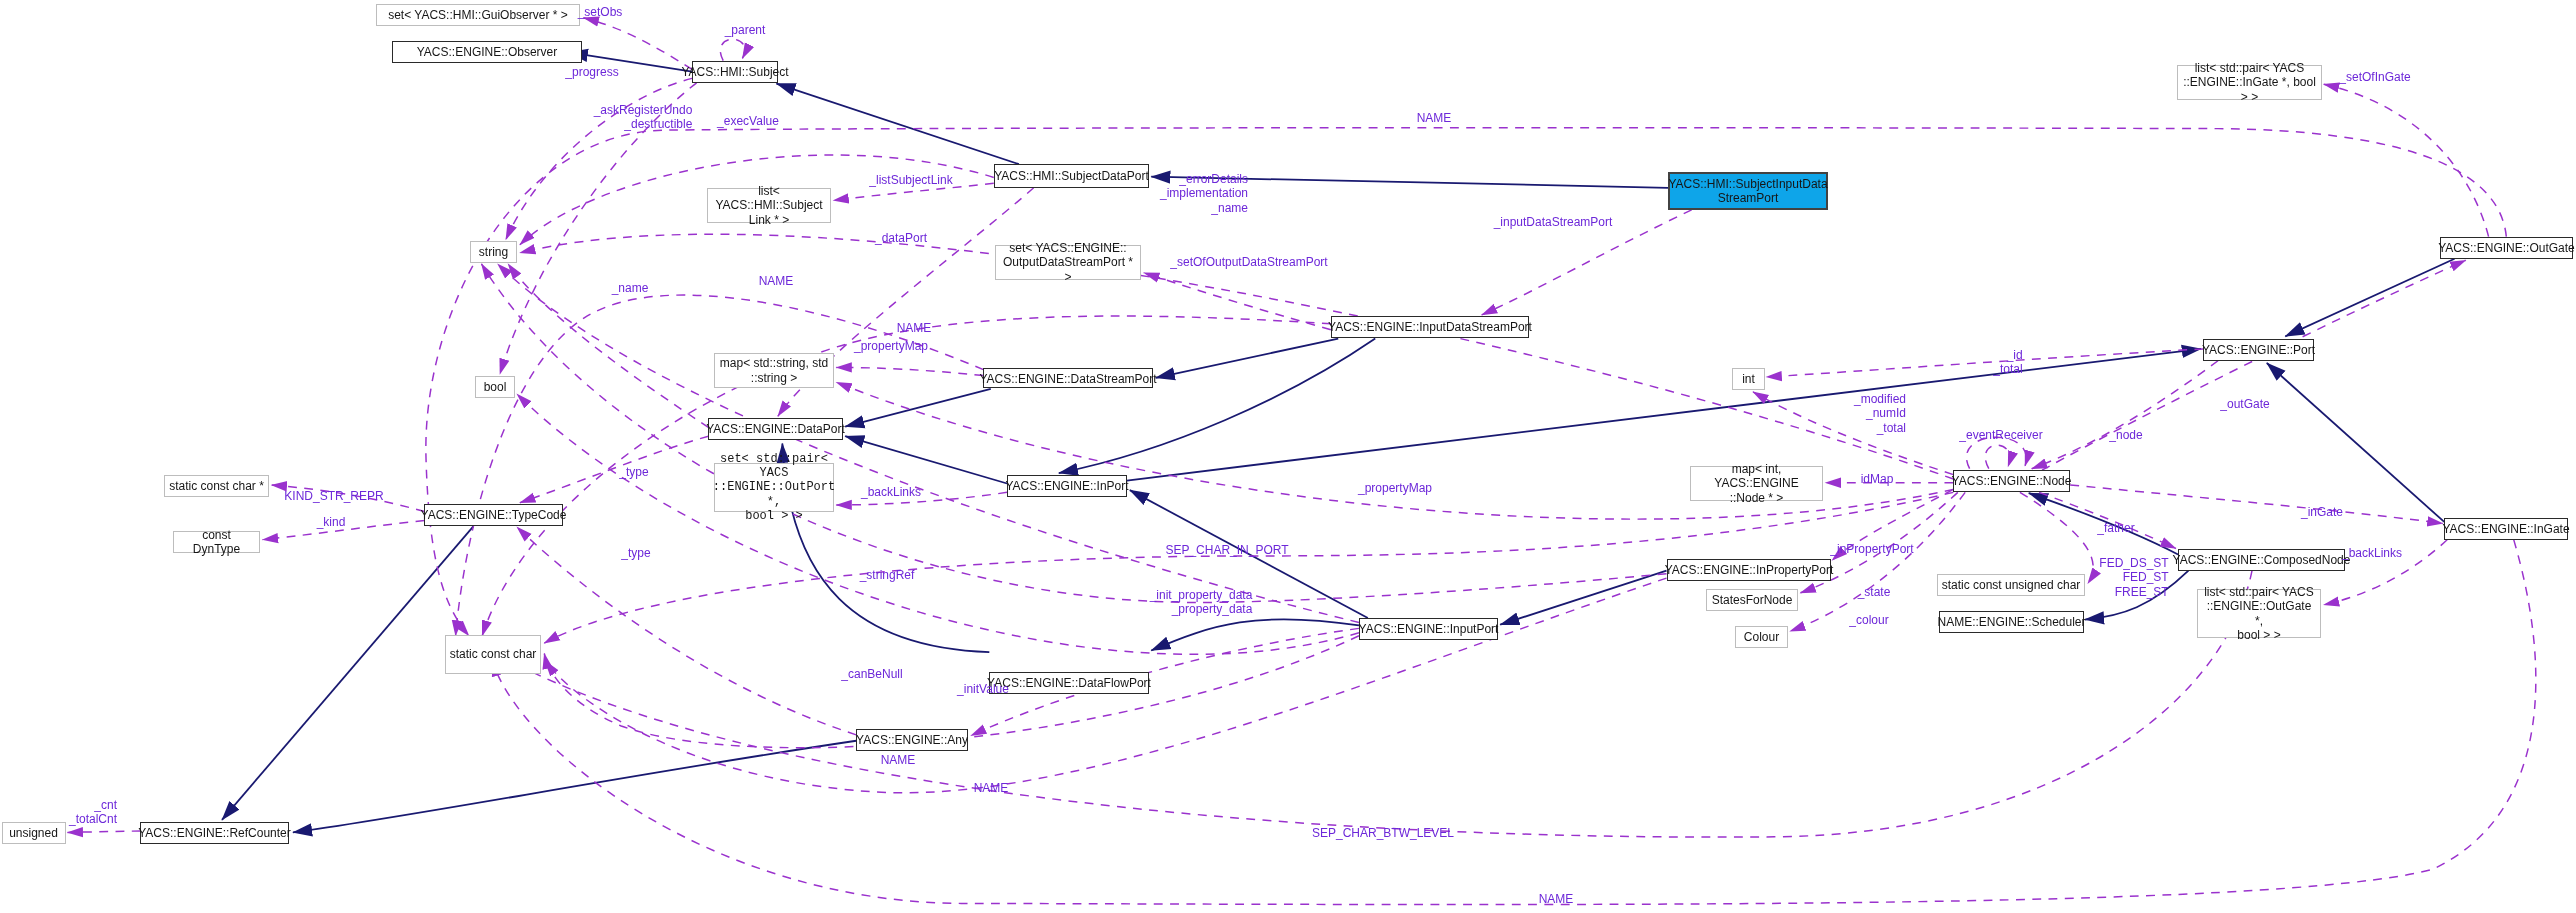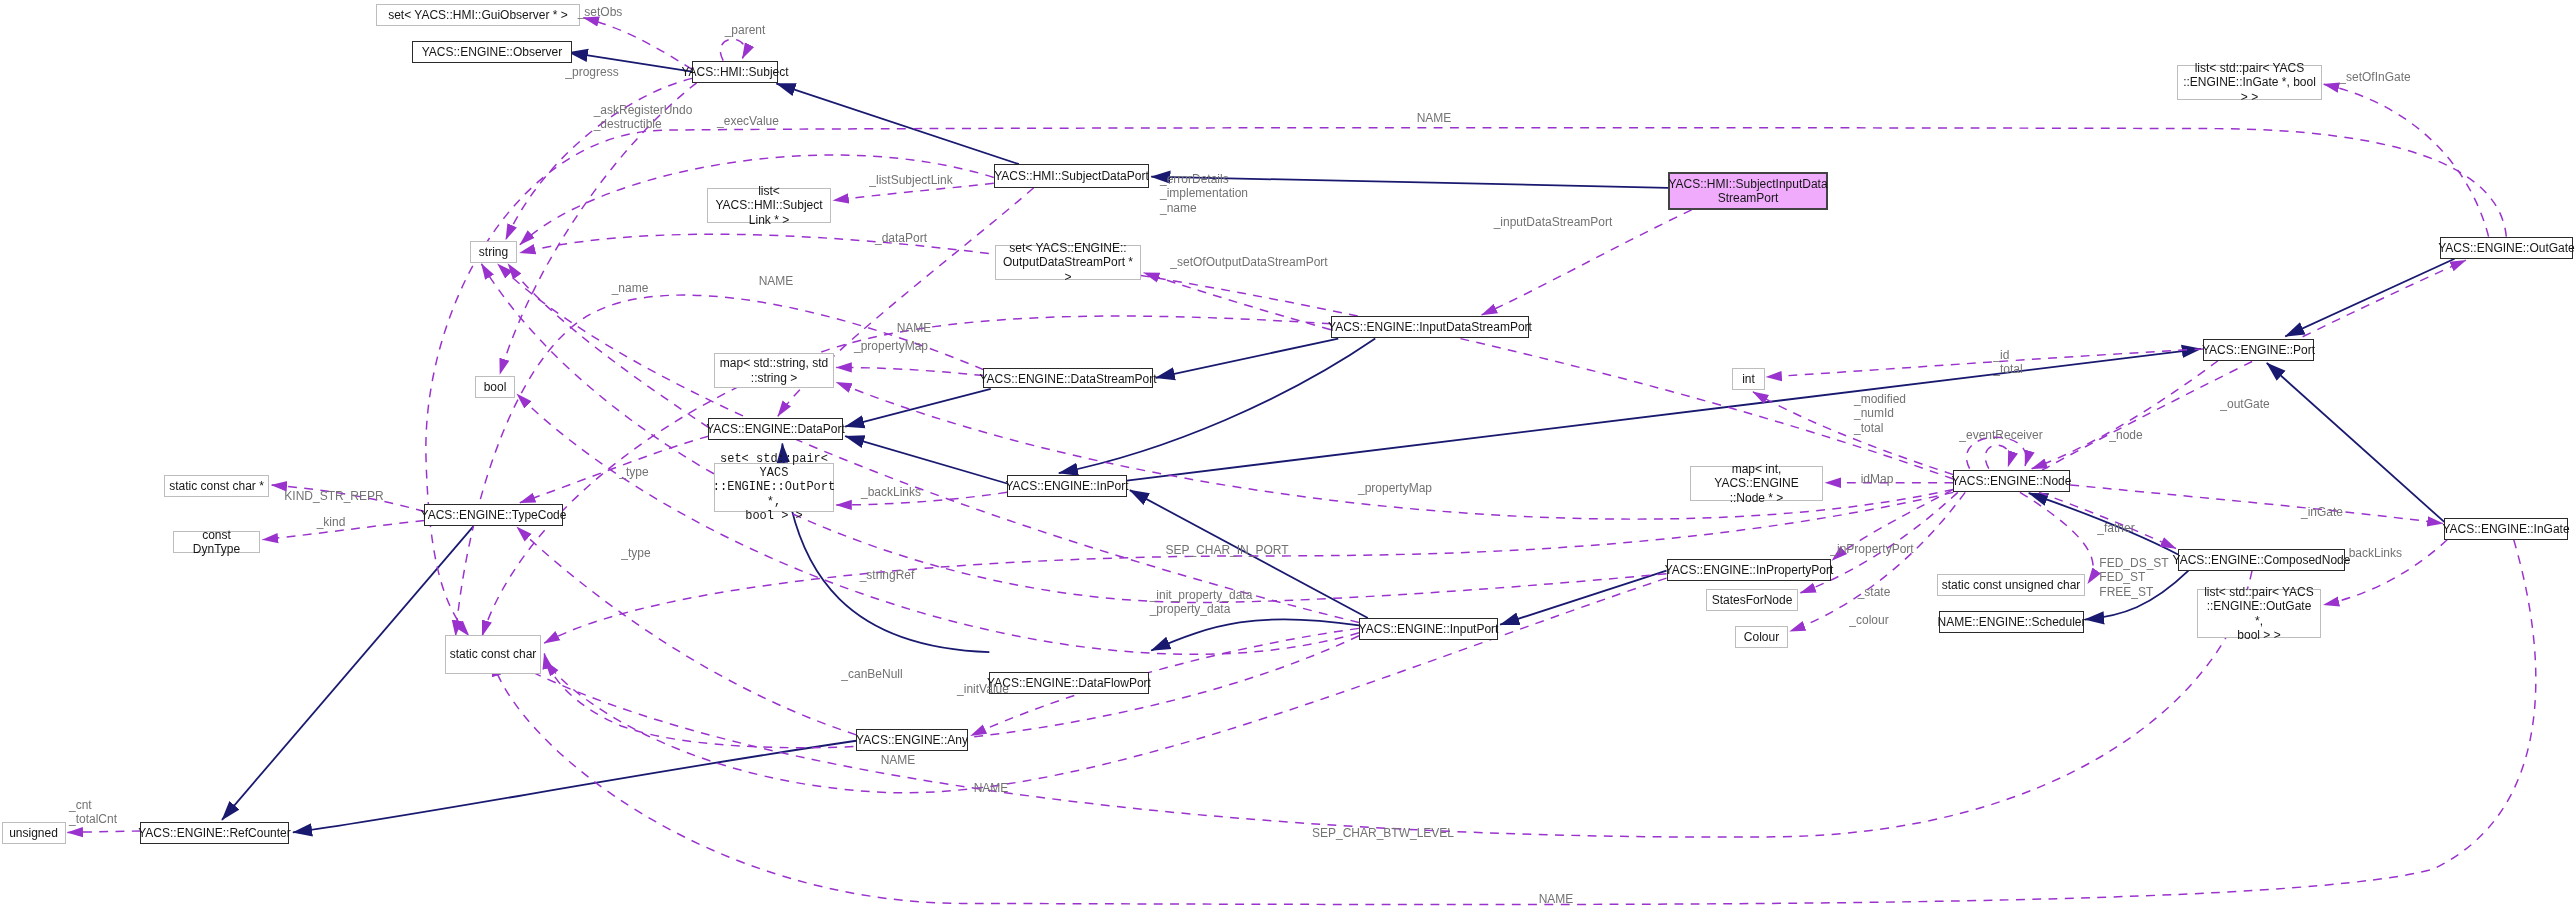--- a/index.html
+++ b/index.html
@@ -7,23 +7,23 @@
          font-family:"Liberation Sans",sans-serif;}
   #edge-svg{position:absolute;left:0;top:0;width:2576px;height:913px;}
   .edge{fill:none;}
   .edge.dashed{stroke:#9a32cd;stroke-width:2;stroke-dasharray:12 10;}
   .edge.solid{stroke:#191970;stroke-width:2.4;}
   .node{position:absolute;display:flex;align-items:center;justify-content:center;
         box-sizing:border-box;text-align:center;background:#ffffff;color:#161616;
         font-size:12px;line-height:1.18;white-space:pre-line;padding:0.7px 3px;}
   .node.class{border:1.5px solid #2a2a2a;}
   .node.template{border:1.5px solid #bdbdbd;}
-  .node.selected{background:#f0abfc;border:2.2px solid #424242;}
-  .edge-label{position:absolute;transform:translate(-50%,-50%);color:#737373;
-        font-size:12px;line-height:1.2;white-space:pre;text-align:left;}
+  .node.selected{background:#0ea5e9;border:2.2px solid #424242;}
+  .edge-label{position:absolute;transform:translate(-50%,-50%);color:#6d28d9;
+        font-size:12px;line-height:1.2;white-space:pre;text-align:right;}
 </style>
 </head>
 <body>
 
 <div id="stage">
   <svg id="edge-svg" xmlns="http://www.w3.org/2000/svg" viewBox="0 0 3484 1235" width="2576" height="913">
     <defs>
       <marker id="m-d" markerWidth="24" markerHeight="18" refX="21" refY="8" orient="auto" markerUnits="userSpaceOnUse">
         <path d="M0,1 L22,8 L0,15 z" fill="#9a32cd"></path>
       </marker>
@@ -93,21 +93,21 @@
         <path d="M1800,438 C1520,420 1260,420 1100,480 C880,560 700,710 652,860" class="edge dashed" marker-end="url(#m-d)"></path>
         <path d="M1838,860 C1520,1010 1010,1044 840,982 C770,952 742,912 736,884" class="edge dashed" marker-end="url(#m-d)"></path>
         <path d="M2254,782 C1900,900 1480,1082 1200,1072 C960,1062 790,964 737,894" class="edge dashed" marker-end="url(#m-d)"></path>
         <path d="M2642,666 C2300,745 1960,752 1700,752 C1300,752 880,790 736,870" class="edge dashed" marker-end="url(#m-d)"></path>
         <path d="M3046,772 C3010,950 2780,1128 2400,1132 C1700,1138 1000,1060 690,894" class="edge dashed" marker-end="url(#m-d)"></path>
         <path d="M3400,730 C3450,900 3452,1100 3290,1176 C3080,1232 2100,1224 1300,1222 C960,1220 700,1010 666,894" class="edge dashed" marker-end="url(#m-d)"></path>
       </g>
   </svg>
   <div id="node-layer">
       <div class="node template" style="left: 376px; top: 4.4px; width: 204px; height: 22px;"><span>set&lt; YACS::HMI::GuiObserver * &gt;</span></div>
-      <div class="node class" style="left: 412px; top: 41px; width: 160px; height: 22px;"><span>YACS::ENGINE::Observer</span></div>
+      <div class="node class" style="left: 392px; top: 41px; width: 190px; height: 22px;"><span>YACS::ENGINE::Observer</span></div>
       <div class="node class" style="left: 692px; top: 61px; width: 86px; height: 22px;"><span>YACS::HMI::Subject</span></div>
       <div class="node template" style="left: 2177px; top: 65px; width: 145px; height: 35px;"><span>list&lt; std::pair&lt; YACS
 ::ENGINE::InGate *, bool &gt; &gt;</span></div>
       <div class="node class" style="left: 994px; top: 164px; width: 155px; height: 24px;"><span>YACS::HMI::SubjectDataPort</span></div>
       <div class="node selected" style="left: 1668px; top: 172px; width: 160px; height: 38px;"><span>YACS::HMI::SubjectInputData
 StreamPort</span></div>
       <div class="node template" style="left: 707px; top: 188px; width: 124px; height: 35px;"><span>list&lt; YACS::HMI::Subject
 Link * &gt;</span></div>
       <div class="node template" style="left: 995px; top: 245px; width: 146px; height: 35px;"><span>set&lt; YACS::ENGINE::
 OutputDataStreamPort * &gt;</span></div>

